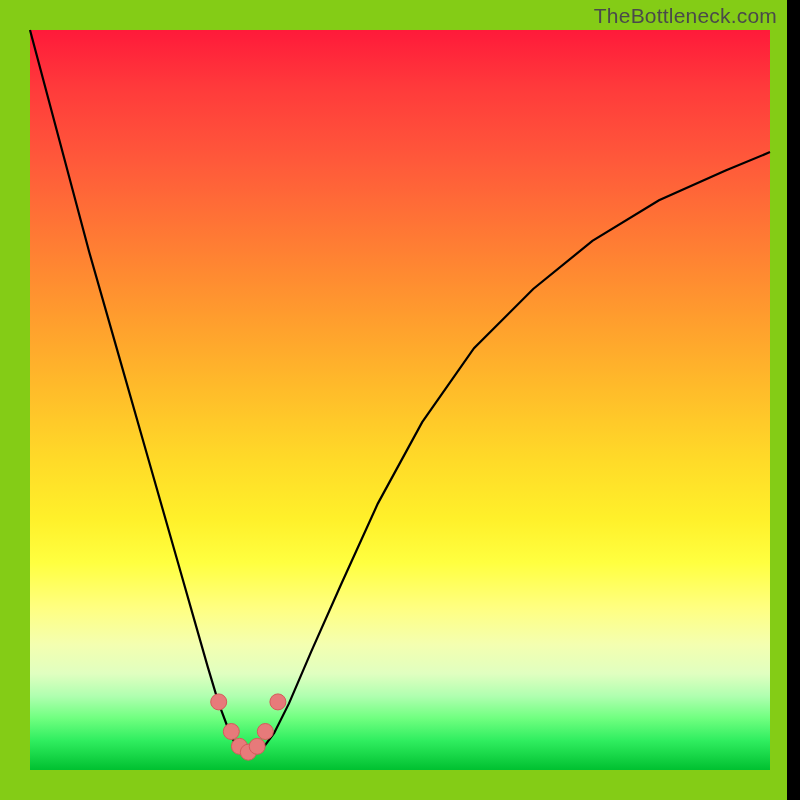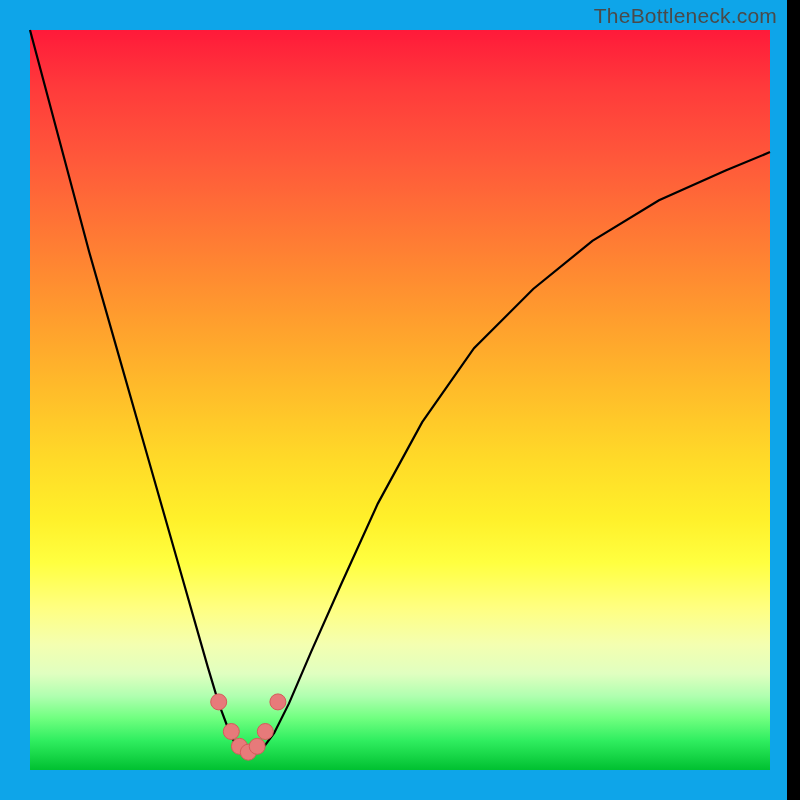--- a/index.html
+++ b/index.html
@@ -10,21 +10,21 @@
     overflow: hidden;
     background: #000;
     font-family: Arial, Helvetica, sans-serif;
   }
   .frame {
     position: absolute;
     left: 0;
     top: 0;
     width: 787px;
     height: 800px;
-    background: #0ea5e9;
+    background: #84cc16;
   }
   .plot-area {
     position: absolute;
     left: 30px;
     top: 30px;
     width: 740px;
     height: 740px;
     background: linear-gradient(to bottom,
       #ff1a3a 0%,
       #ff3b3b 8%,

